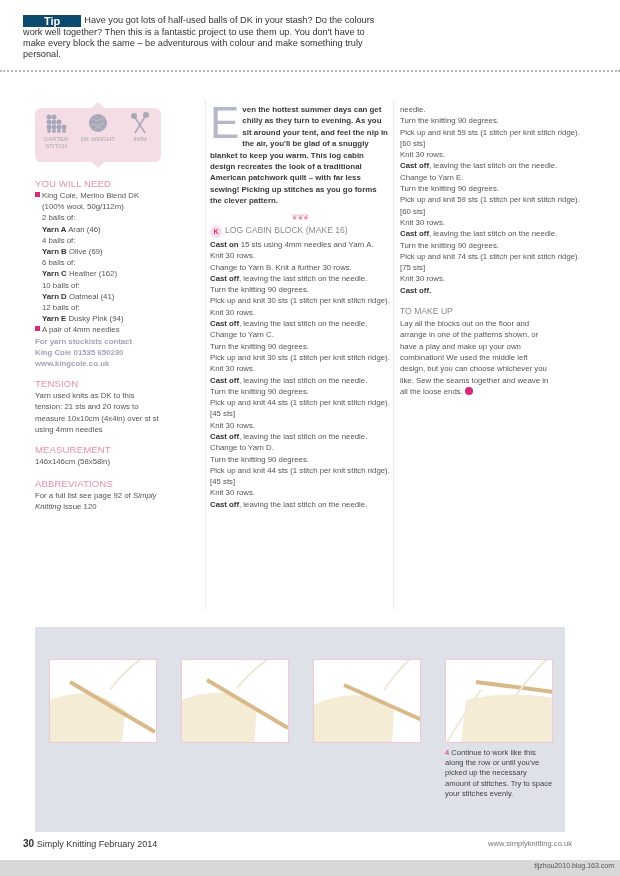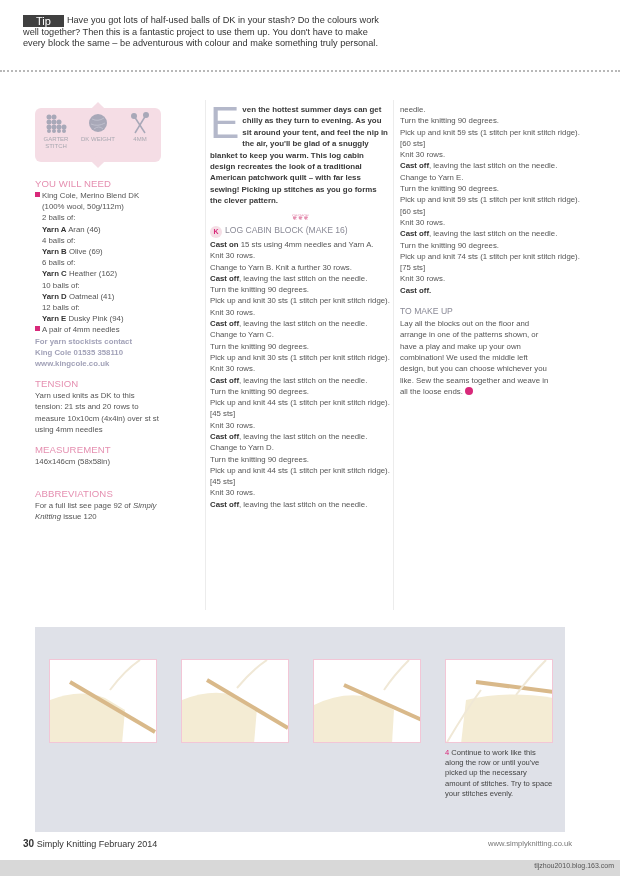--- a/index.html
+++ b/index.html
@@ -1,20 +1,20 @@
 <!DOCTYPE html>
 <html><head>
 <meta charset="utf-8">
 <style>
   * { box-sizing: border-box; margin: 0; padding: 0; }
   html, body { width: 620px; height: 876px; background: #ffffff; overflow: hidden; }
   body { position: relative; font-family: "Liberation Sans", "DejaVu Sans", sans-serif; color: #3a3a3a; }
 
   .tip { position: absolute; left: 23px; top: 15px; width: 360px; font-size: 9.2px; line-height: 11.2px; color: #333; }
-  .tip-badge { display: inline-block; background: #404040; color: #fff; font-weight: normal; font-size: 11px; line-height: 12px; padding: 0 13px; margin-right: 3px; vertical-align: top; }
+  .tip-badge { display: inline-block; background: #0c4a6e; color: #fff; font-weight: bold; font-size: 11px; line-height: 12px; padding: 0 21px; margin-right: 3px; vertical-align: top; }
   .dotted-rule { position: absolute; left: 0; top: 70px; width: 620px; border-top: 2px dotted #b8b8b8; }
 
   
   .col-left { position: absolute; left: 35px; top: 108px; width: 165px; font-size: 7.8px; line-height: 11.2px; color: #555; }
   .info-badge { position: relative; width: 126px; height: 54px; background: #f5dde5; border-radius: 6px; margin-bottom: 16px; display: flex; justify-content: space-around; padding-top: 4px; }
   .info-badge::before, .info-badge::after { content: ""; position: absolute; left: 58px; width: 10px; height: 10px; background: #f5dde5; transform: rotate(45deg); }
   .info-badge::before { top: -4px; }
   .info-badge::after { bottom: -4px; }
   .badge-item { display: flex; flex-direction: column; align-items: center; width: 38px; position: relative; z-index: 1; }
   .badge-icon { width: 24px; height: 22px; display: flex; align-items: center; justify-content: center; }
@@ -115,30 +115,30 @@
   <div class="indent">4 balls of:</div>
   <div class="indent"><b>Yarn B</b> <span>Olive (69)</span></div>
   <div class="indent">6 balls of:</div>
   <div class="indent"><b>Yarn C</b> <span>Heather (162)</span></div>
   <div class="indent">10 balls of:</div>
   <div class="indent"><b>Yarn D</b> <span>Oatmeal (41)</span></div>
   <div class="indent">12 balls of:</div>
   <div class="indent"><b>Yarn E</b> <span>Dusky Pink (94)</span></div>
   <div><span class="bullet"></span><span>A pair of 4mm needles</span></div>
   <div class="contact">For yarn stockists contact</div>
-  <div class="contact">King Cole 01535 358110</div>
+  <div class="contact">King Cole 01535 650230</div>
   <div class="contact">www.kingcole.co.uk</div>
 
   <div class="sect-head" style="margin-top:9px">TENSION</div>
   <div style="width:128px">Yarn used knits as DK to this tension: 21 sts and 20 rows to measure 10x10cm (4x4in) over st st using 4mm needles</div>
 
   <div class="sect-head" style="margin-top:9px">MEASUREMENT</div>
   <div>146x146cm (58x58in)</div>
 
-  <div class="sect-head" style="margin-top:21px">ABBREVIATIONS</div>
+  <div class="sect-head" style="margin-top:11px">ABBREVIATIONS</div>
   <div style="width:128px"><span>For a full list see page 92 of</span> <i>Simply Knitting</i> <span>issue 120</span></div>
 </div>
 
 <div class="vline" style="left:205px"></div>
 <div class="vline" style="left:393px"></div>
 
 <div class="col-mid">
   <div class="intro">
     <span class="dropcap">E</span><span>ven the hottest summer days can get chilly as they turn to evening. As you sit around your tent, and feel the nip in the air, you'll be glad of a snuggly blanket to keep you warm. This log cabin design recreates the look of a traditional American patchwork quilt – with far less sewing! Picking up stitches as you go forms the clever pattern.</span>
   </div>

